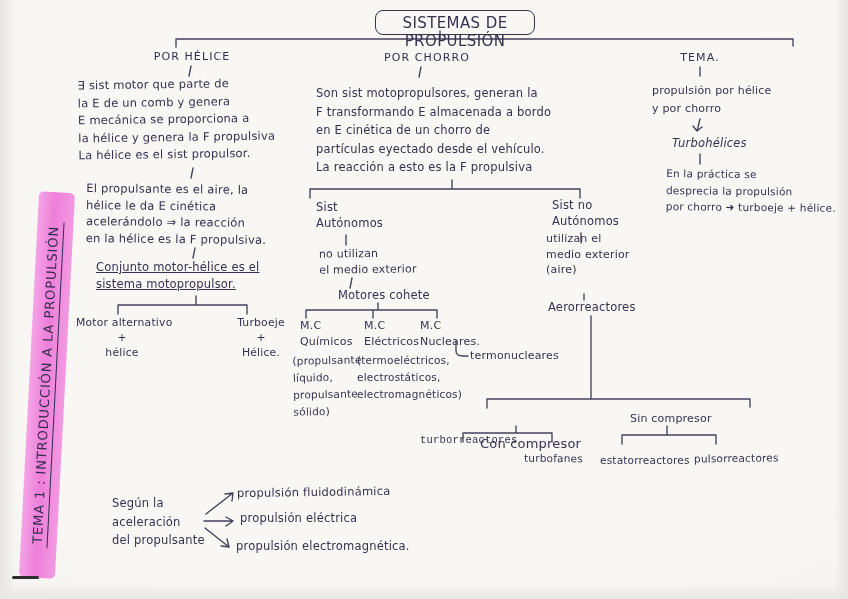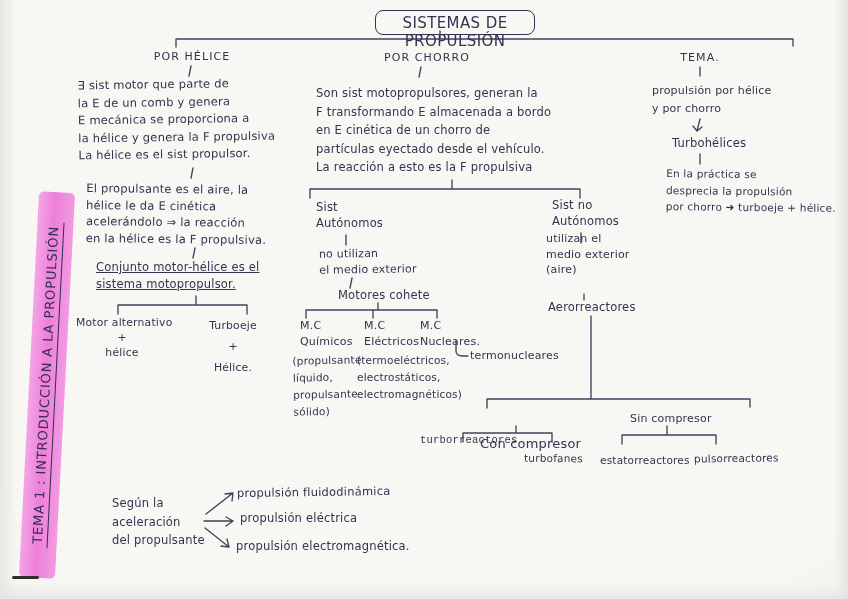--- a/index.html
+++ b/index.html
@@ -22,42 +22,42 @@
       font-size:15px; letter-spacing:.4px; padding-top:3px;}
   #svgl{position:absolute; left:0; top:0;}
   
   #hh{left:146px; top:48px; width:92px;}
   #hc{left:384px; top:49px; width:80px;}
   #hm{left:672px; top:49px; width:56px;}
   #p1{left:78px;  top:76px;  line-height:17.5px;}
   #p2{left:86px;  top:181px; line-height:16.5px;}
   #p3{left:96px;  top:259px; line-height:16.5px;text-decoration:underline;}
   #la{left:76px;  top:315px; width:92px; line-height:15px; font-size:10.8px;}
-  #lt{left:200px; top:315px; width:66px; line-height:21px; font-size:10.8px;}
+  #lt{left:228px; top:315px; width:66px; line-height:15px; font-size:10.8px;}
   #pc{left:316px; top:84px;  line-height:18.5px;}
   #sa{left:316px; top:199px; line-height:16px;}
   #san{left:319px; top:246px; line-height:15.5px; font-size:11px;}
   #moc{left:338px; top:287px;}
   #q{left:300px;  top:318px; line-height:15.5px; font-size:11px;}
   #qd{left:293px; top:352px; line-height:17px; font-size:10.5px;}
   #el{left:364px; top:318px; line-height:15.5px; font-size:11px;}
   #eld{left:357px; top:352px; line-height:17px; font-size:10.5px;}
   #nu{left:420px; top:318px; line-height:15.5px; font-size:11px;}
   #tn{left:470px; top:347px; font-size:11px;}
   #sna{left:552px; top:197px; line-height:16px;}
   #snn{left:546px; top:231px; line-height:15.5px; font-size:11px;}
   #aer{left:548px; top:299px;}
   #cc{left:480px; top:435px; font-size:13px;}
   #sc{left:630px; top:410px; font-size:11px;}
   #tr{left:420px; top:432px; font-size:10.5px;font-family:Liberation Mono, monospace;}
   #tf{left:524px; top:450px; font-size:10.5px;}
   #er{left:600px; top:452px; font-size:10.5px;}
   #pr{left:694px; top:450px; font-size:10.5px;}
   #mp{left:652px; top:82px;  line-height:17.5px; font-size:11px;}
-  #th{left:672px; top:135px;}
+  #th{left:672px; top:135px;font-style:italic;}
   #mn{left:666px; top:166px; line-height:16.5px; font-size:10.5px;}
   #seg{left:112px; top:494px; line-height:18.5px;}
   #f1{left:237px; top:484px;}
   #f2{left:240px; top:510px;}
   #f3{left:236px; top:538px;}
   #strip{
     position:absolute; left:-146px; top:367px; width:386px; height:36px;
     transform:rotate(-87deg);
     background:linear-gradient(180deg,#f4a4e7 0%, #ee7fd9 45%, #f29ae2 100%);
     border-radius:5px; display:flex; align-items:center; justify-content:center;

